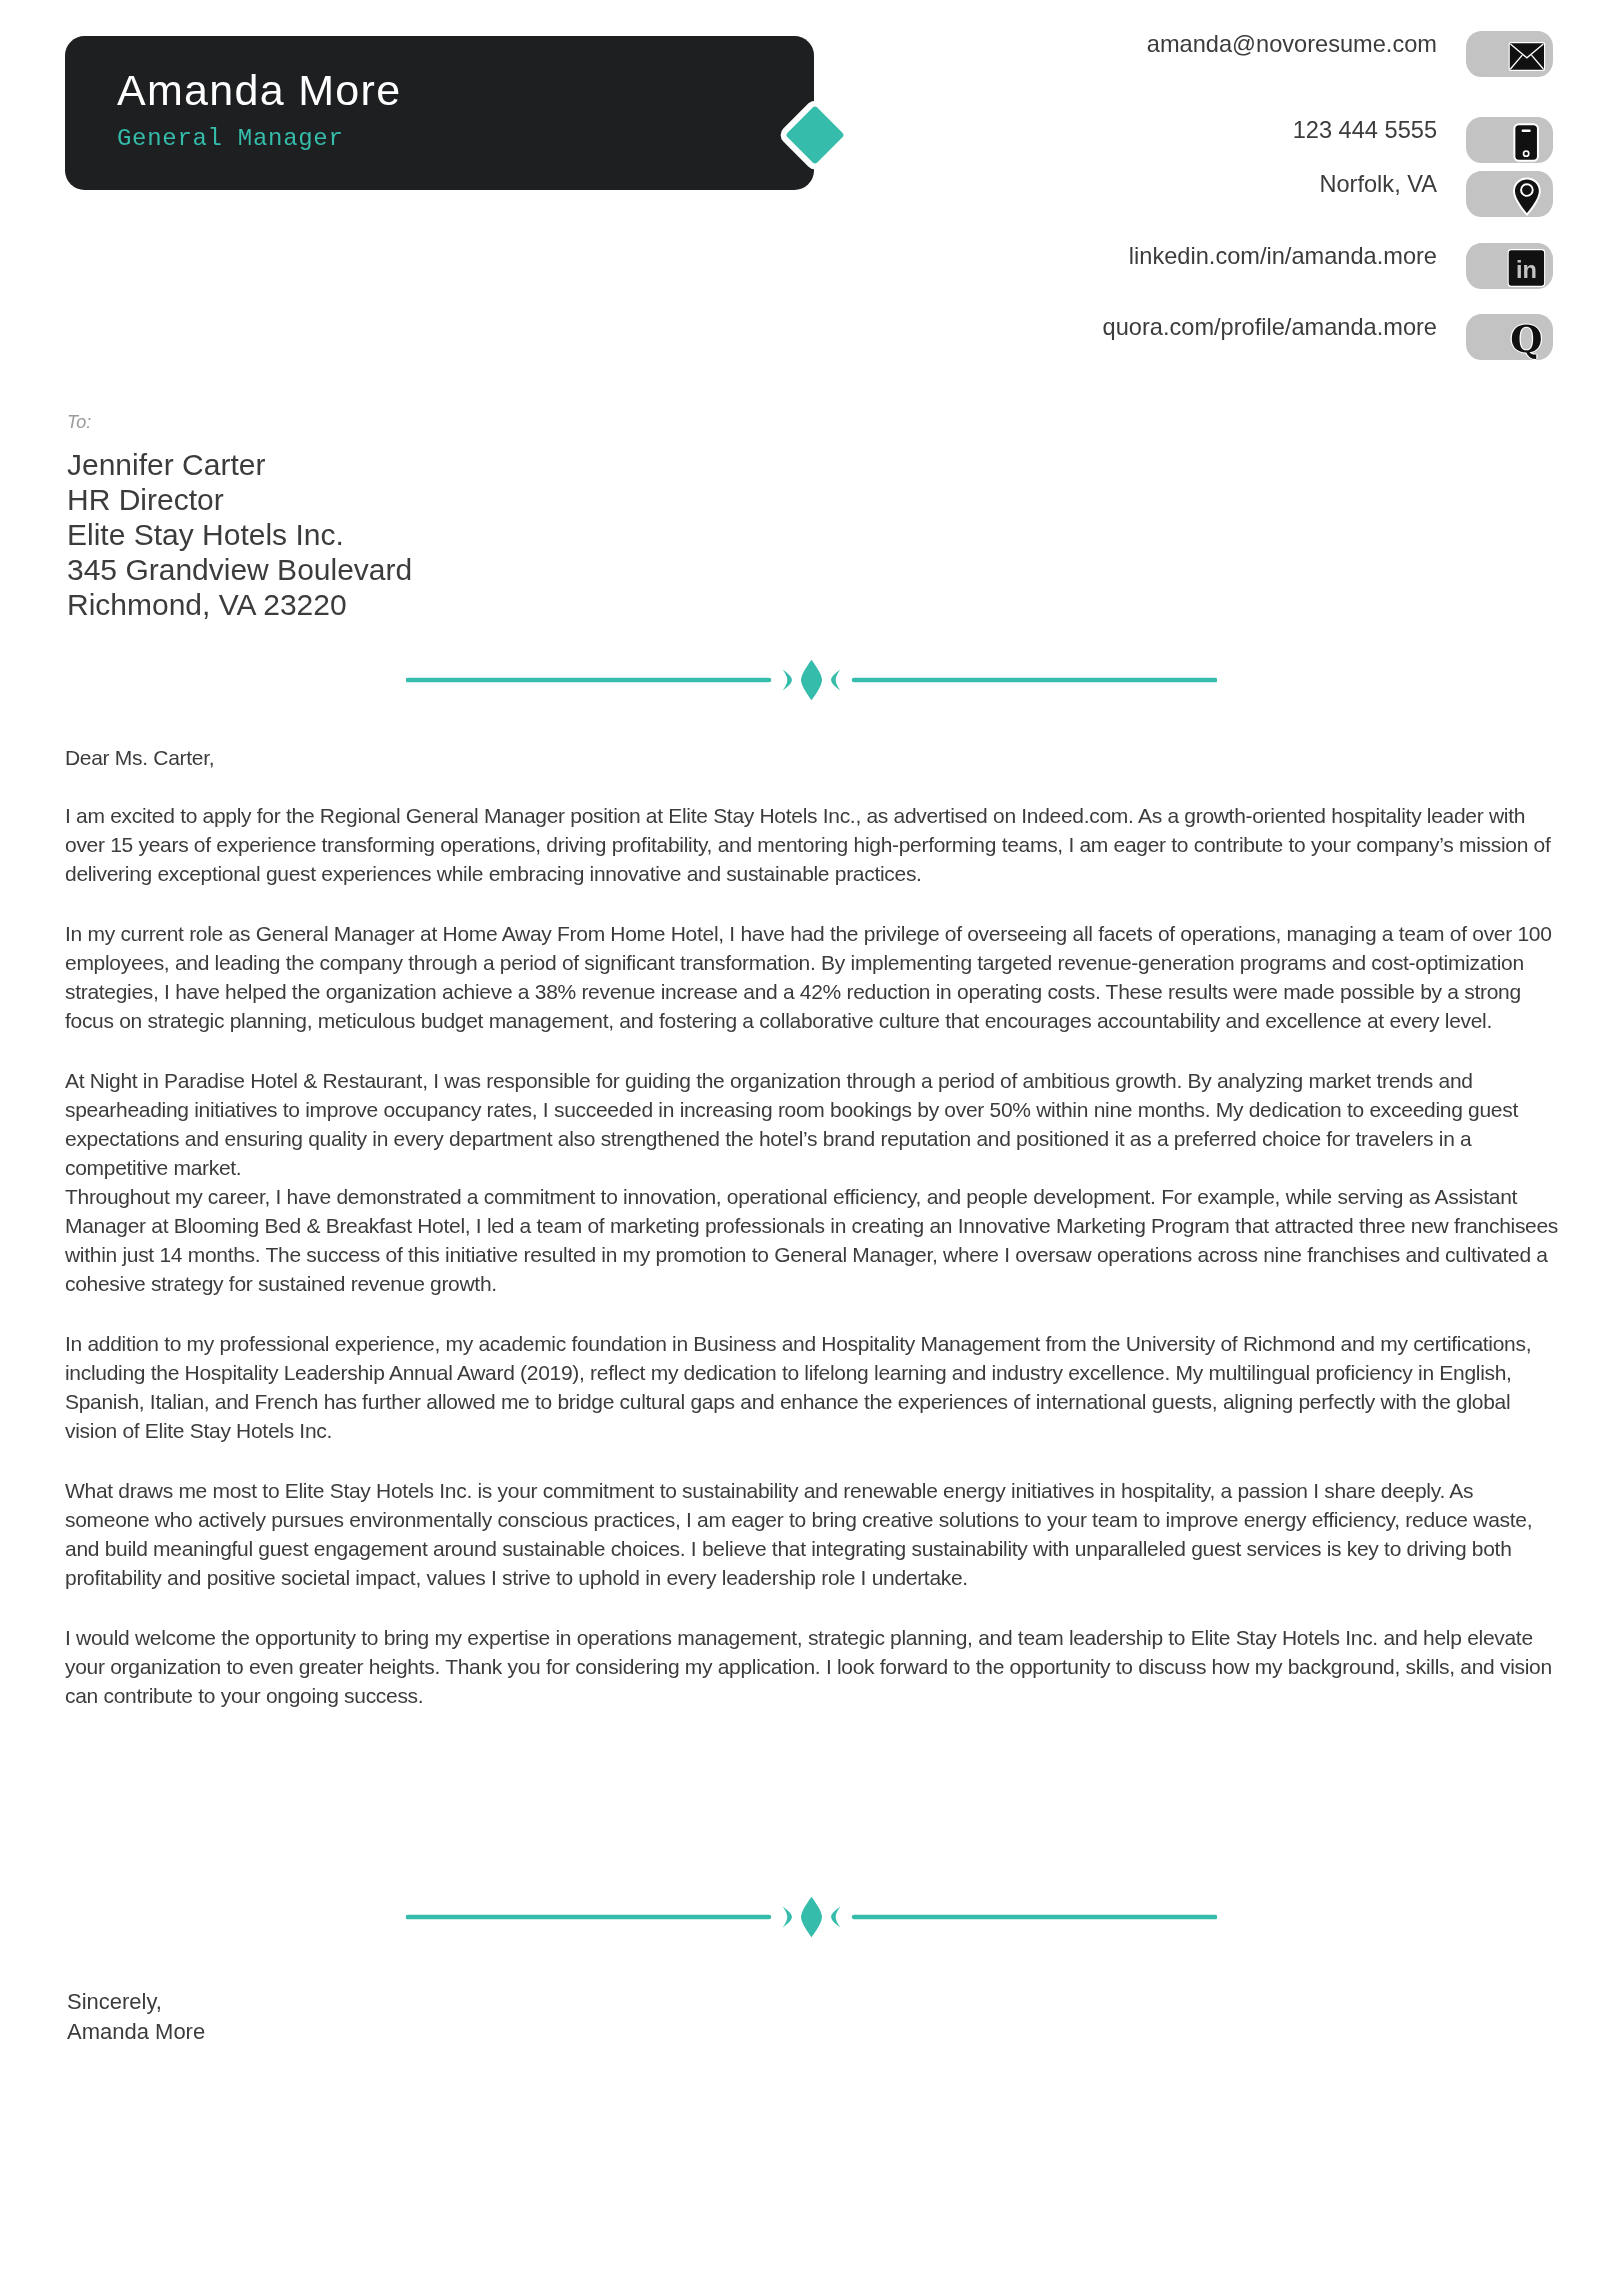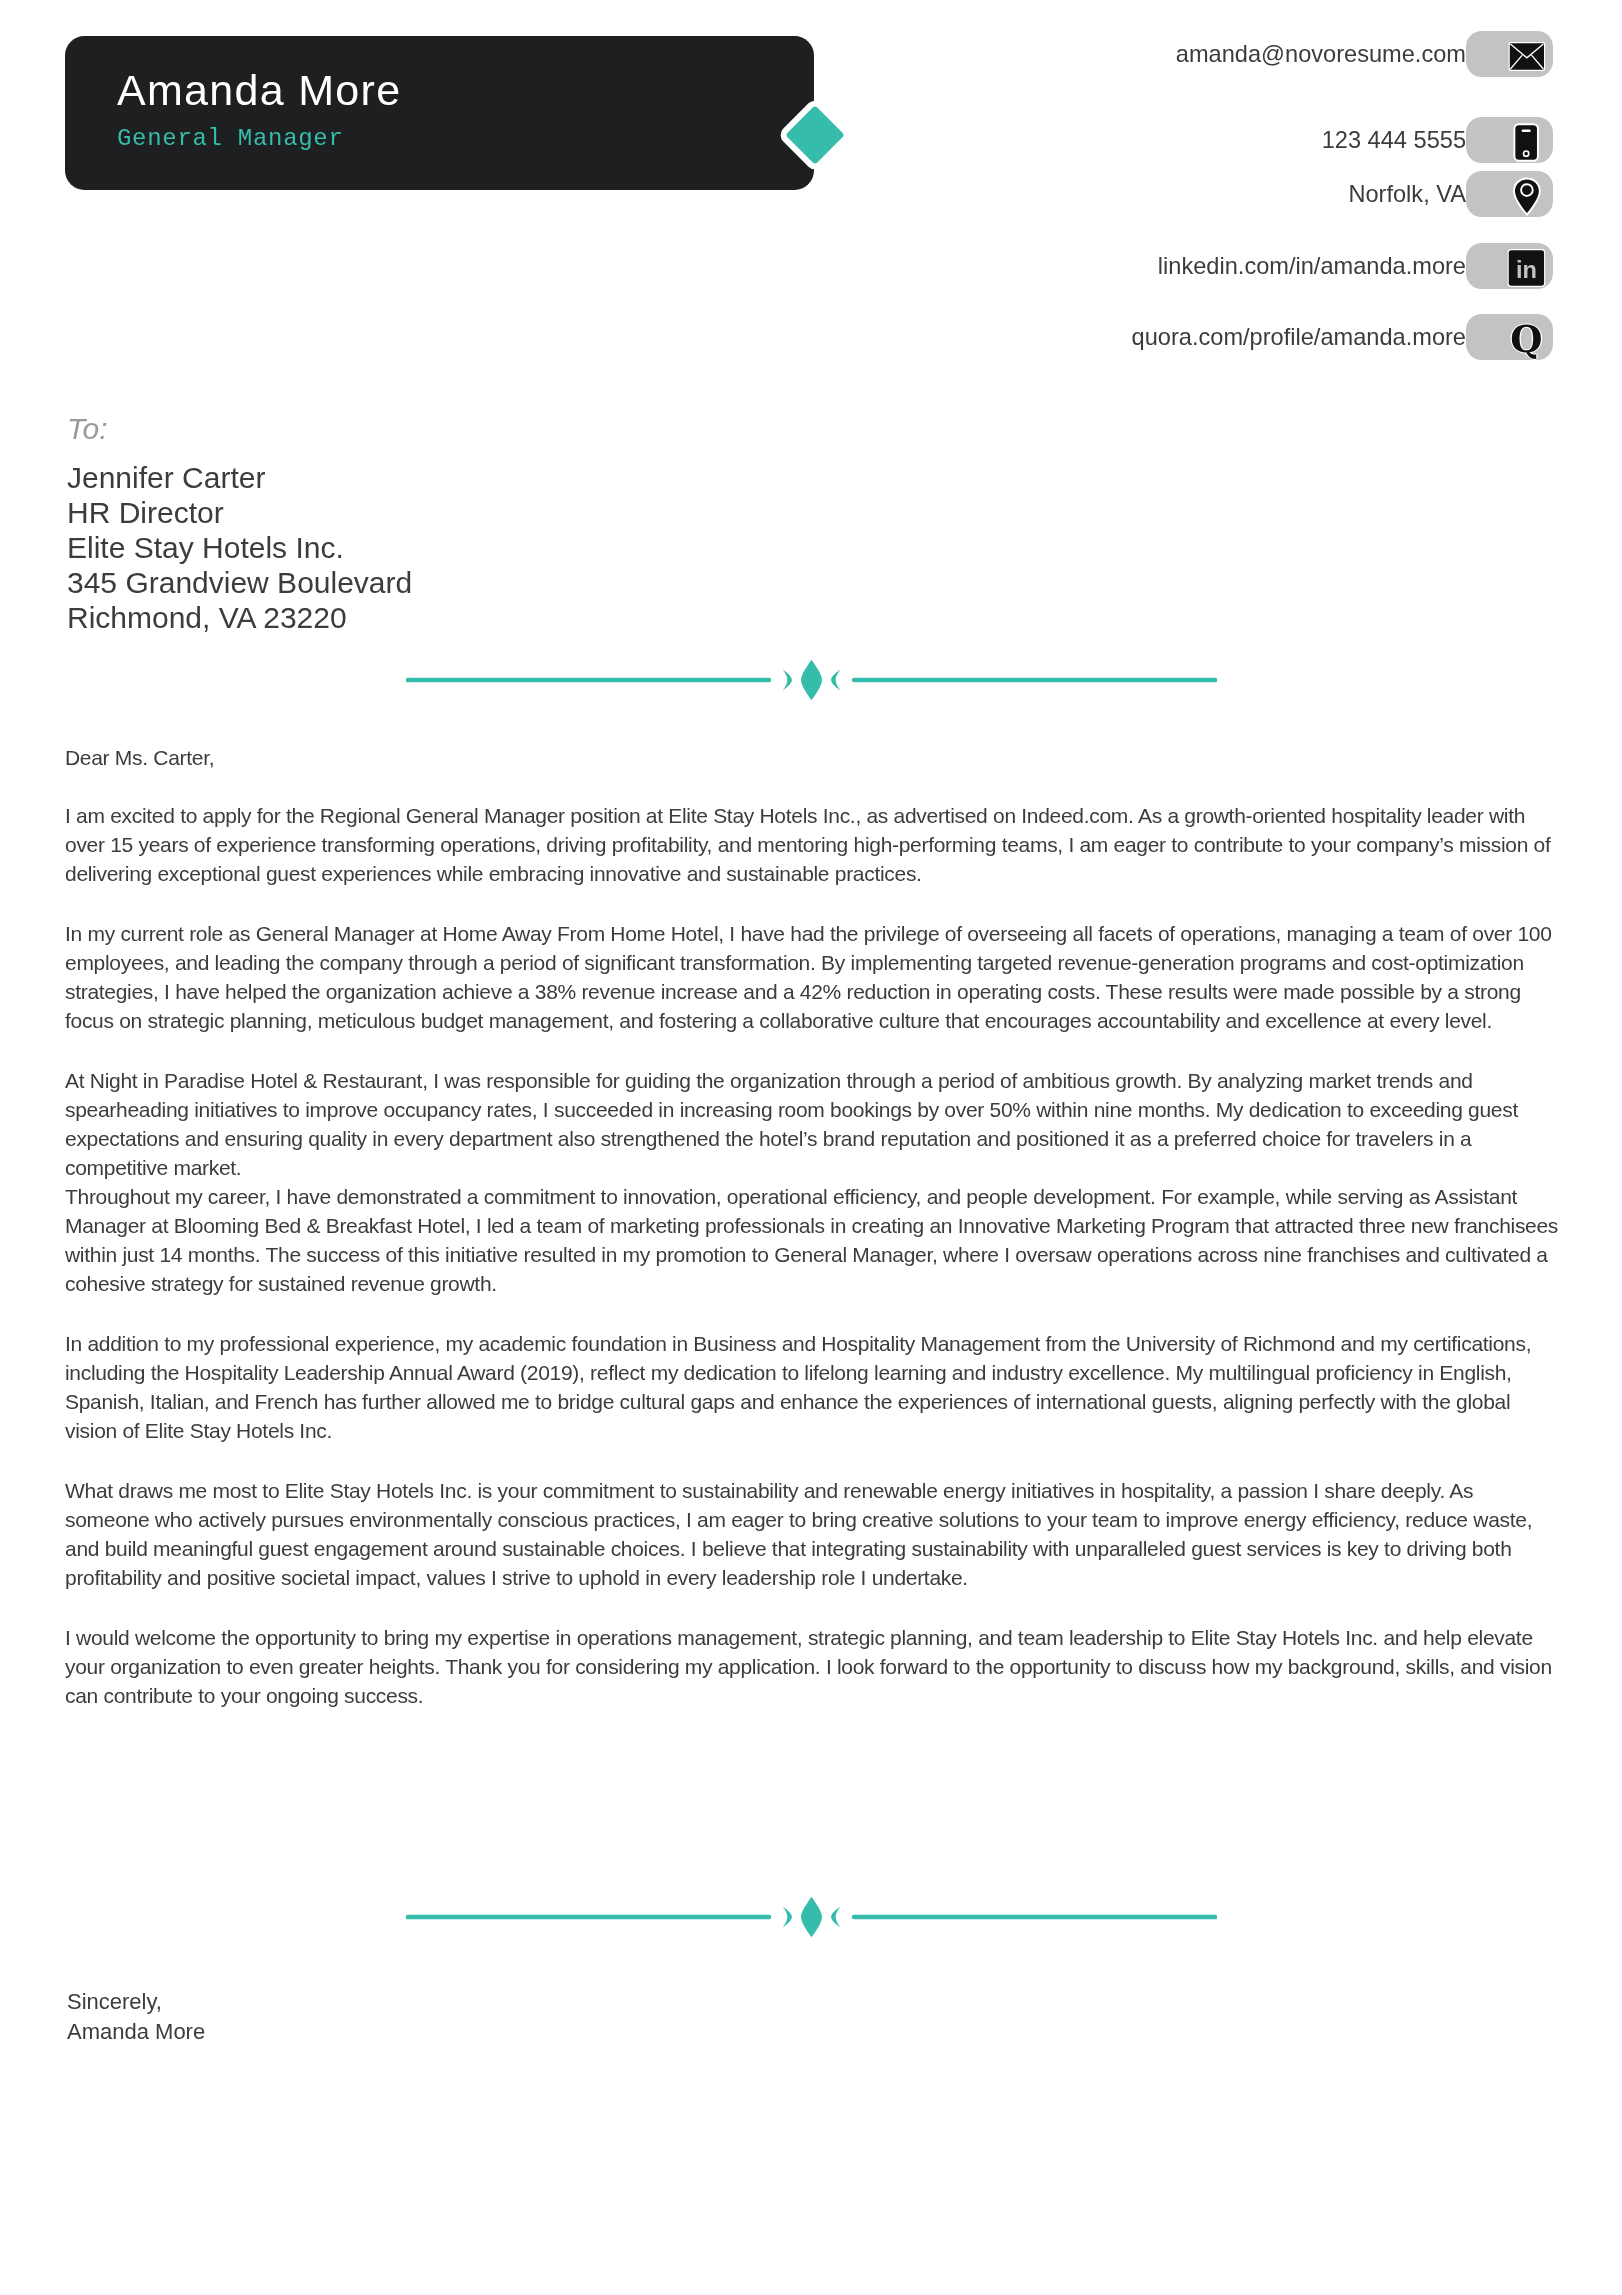--- a/index.html
+++ b/index.html
@@ -18,39 +18,39 @@
   .job-title { color:var(--accent); font-size:24px; margin-top:13px; letter-spacing:0.7px;font-family:Liberation Mono, monospace; }
   .card-diamond {
     position:absolute; right:-28px; top:72px; width:42px; height:42px;
     background:var(--accent); border:6.5px solid #ffffff; border-radius:9.2px;
     transform:rotate(45deg);
   }
 
   
   .contact-row {
     position:absolute; right:69px; height:46px;
-    display:flex; align-items:center; 
+    display:flex; gap:29px;
   }
   .contact-text { font-size:23.6px; color:var(--text-dark); white-space:nowrap; }
   .badge {
     position:relative; width:48px; height:46px; background:var(--badge-gray);
     border-radius:15.7px; display:flex; align-items:center; justify-content:center;
     flex:0 0 auto;
     padding-left:39px;
   }
   .badge svg, .badge .qglyph { transform:translate(-2.6px,2px); }
   .qglyph {
     font-family:"DejaVu Serif", serif; font-weight:bold; font-size:37px; line-height:1;
     color:#111111;
     text-shadow:-1.3px 0 0 #fff, 1.3px 0 0 #fff, 0 -1.3px 0 #fff, 0 1.3px 0 #fff;
   }
 
   
   .recipient { position:absolute; left:67px; top:412px; }
-  .to-label { font-style:italic; color:var(--muted-gray); font-size:30px; margin-bottom:14.4px; }
+  .to-label { font-style:italic; color:var(--muted-gray); font-size:18px; margin-bottom:14.4px; }
   .recipient-line { font-size:30px; line-height:35px; color:var(--text-dark); }
 
   
   .divider { position:absolute; left:406px; width:811px; height:46px; }
   .divider svg { display:block; }
 
   
   .letter {
     position:absolute; left:65px; top:743px; width:1495px;
     font-size:21px; line-height:29px; letter-spacing:-0.3px; color:var(--text-dark);

